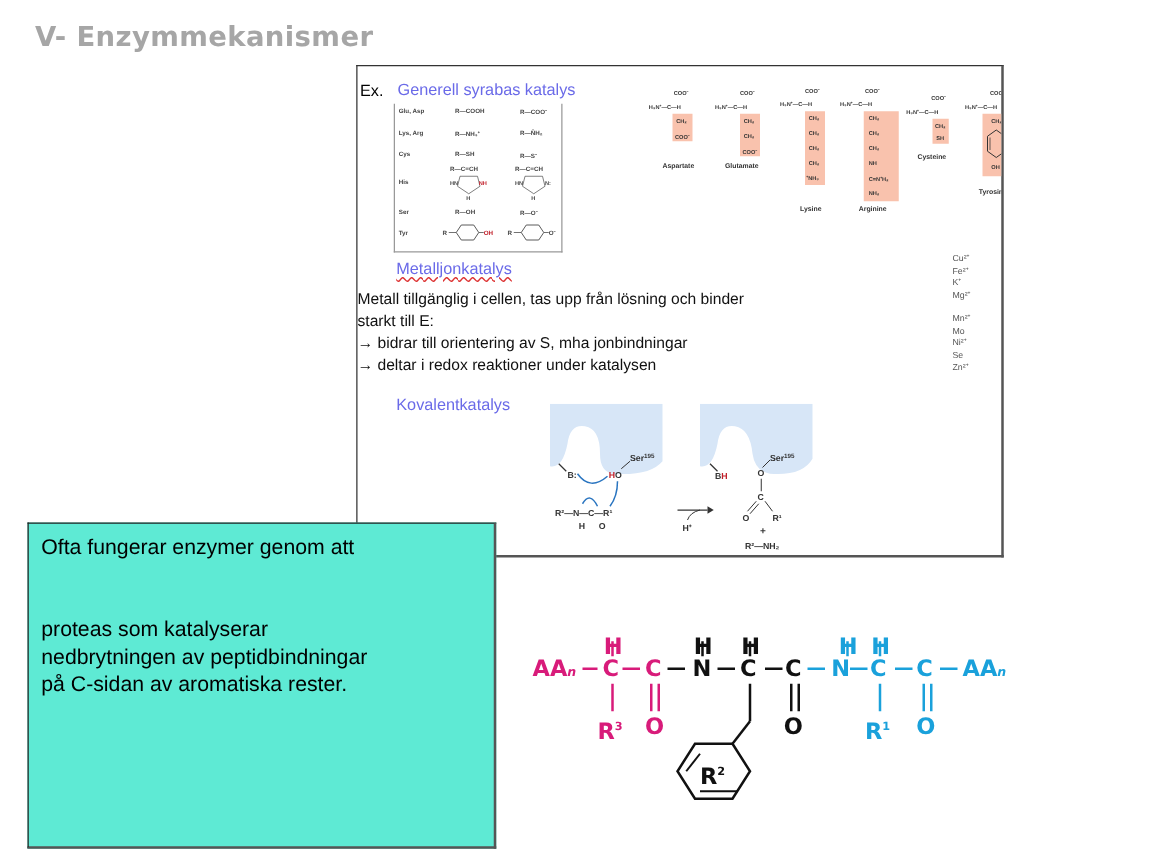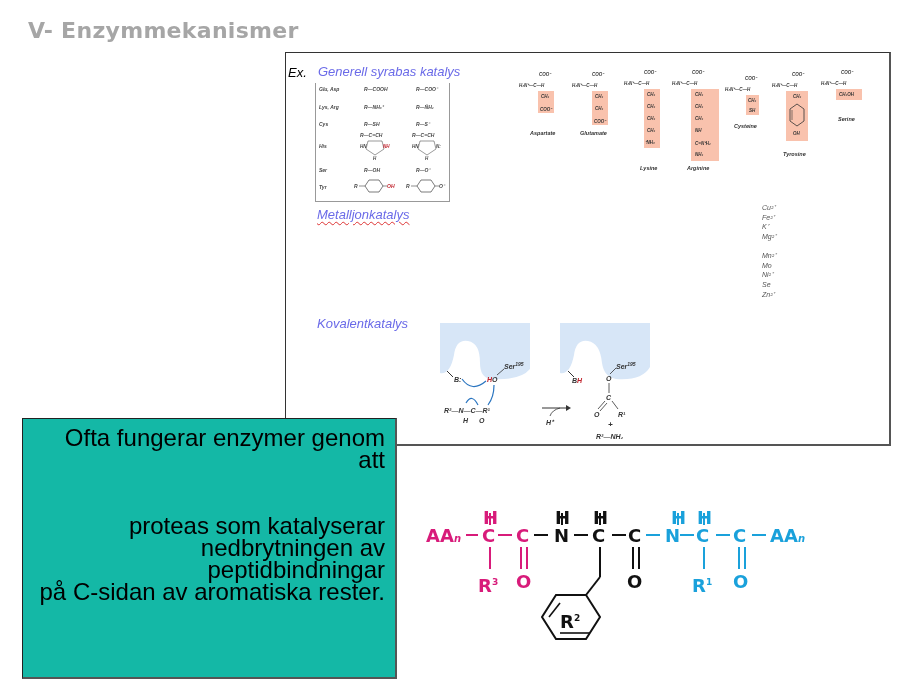--- a/index.html
+++ b/index.html
@@ -7,23 +7,23 @@
   body { position: relative; font-family: "Liberation Sans", sans-serif; color: #000; }
 
   .slide-title {
     position: absolute; left: 28px; top: 18px;
     font-family: "DejaVu Sans", sans-serif; font-size: 22px; font-weight: bold;
     color: #a6a6a6; letter-spacing: 0.3px;
   }
 
   
   .figure-panel {
-    position: absolute; left: 285px; top: 52px; width: 606px; height: 394px;
+    position: absolute; left: 285px; top: 52px; width: 518px; height: 394px;
     border: 1px solid #333; border-right: 2px solid #555; border-bottom: 2px solid #555;
-    background: #fff; overflow: hidden; font-style: italic;
+    background: #fff; overflow: hidden;
   }
   .ex-label { position: absolute; left: 2px; top: 12px; font-size: 13px; color: #000; }
   .heading-blue { position: absolute; font-size: 13px; color: #6a6ae8; }
   .sq-underline { text-decoration: underline wavy #d33; text-decoration-thickness: 1px; text-underline-offset: 2px; }
 
   
   .ab-table {
     position: absolute; left: 29px; top: 30px; width: 135px; height: 119px;
     border-left: 1px solid #999; border-bottom: 1px solid #999; border-right: 1px solid #999;
   }
@@ -37,21 +37,21 @@
   .aa-line { position: absolute; font-size: 4.5px; color: #333; font-weight: bold; white-space: nowrap; }
 
   .metal-text { position: absolute; left: 0; top: 178px; font-size: 12.5px; line-height: 17.5px; color: #111; }
   .metal-list { position: absolute; left: 476px; top: 150px; font-size: 7px; line-height: 9.7px; color: #555; }
   .metal-list .gap { height: 9px; }
 
   
   .text-box {
     position: absolute; left: 22px; top: 418px; width: 375px; height: 261px;
     border: 1px solid #222; border-right: 2px solid #555; border-bottom: 2px solid #555;
-    background: #14b8a6; padding: 8px 10px; font-size: 24px; line-height: 22px; color: #000; text-align: right;
+    background: #5eead4; padding: 8px 10px; font-size: 17px; line-height: 22px; color: #000;
   }
   .text-box p { margin: 0; }
   .bold { font-weight: bold; }
 
   
   .peptide { position: absolute; left: 420px; top: 505px; width: 400px; height: 160px; }
   .pep { position: absolute; font-family: "DejaVu Sans", sans-serif; font-weight: bold; font-size: 18px; line-height: 18px; }
   .mag { color: #d81b7a; }
   .cy { color: #1aa1db; }
   .blk { color: #111; }
@@ -186,20 +186,26 @@
     <div class="aa-line" style="left:555px; top:16px;">COO⁻</div>
     <div class="aa-line" style="left:535px; top:27px;">H₃N⁺—C—H</div>
     <div class="aa-box" style="left:550px; top:36px; width:26px; height:11px;"></div>
     <div class="aa-line" style="left:553px; top:39px;">CH₂OH</div>
     <div class="aa-name" style="left:552px; top:63px;">Serine</div>
   </div>
 
   <div class="heading-blue" style="left:31px; top:154px;">
     <span class="sq-underline">Metalljonkatalys</span>
   </div>
+  <div class="metal-text">
+    <div>Metall tillgänglig i cellen, tas upp från lösning och binder</div>
+    <div>starkt till E:</div>
+    <div>→ bidrar till orientering av S, mha jonbindningar</div>
+    <div>→ deltar i redox reaktioner under katalysen</div>
+  </div>
   <div class="metal-list">
     <div>Cu²⁺</div>
     <div>Fe²⁺</div>
     <div>K⁺</div>
     <div>Mg²⁺</div>
     <div class="gap"></div>
     <div>Mn²⁺</div>
     <div>Mo</div>
     <div>Ni²⁺</div>
     <div>Se</div>

